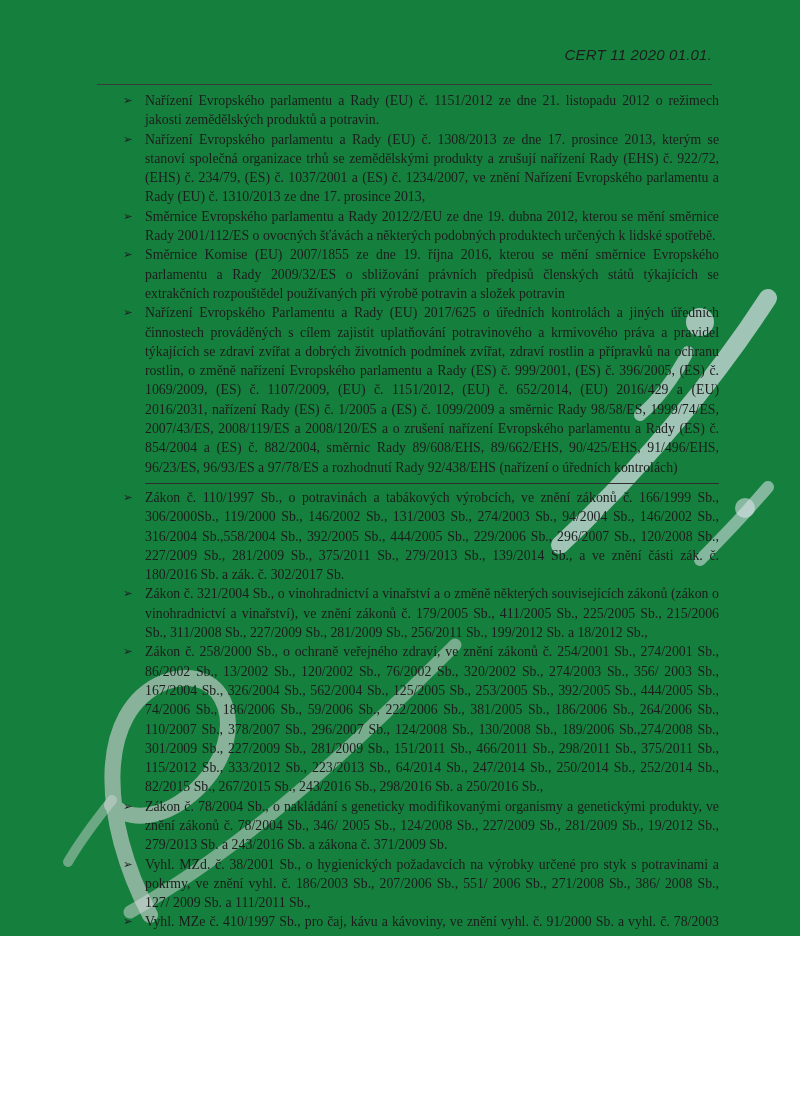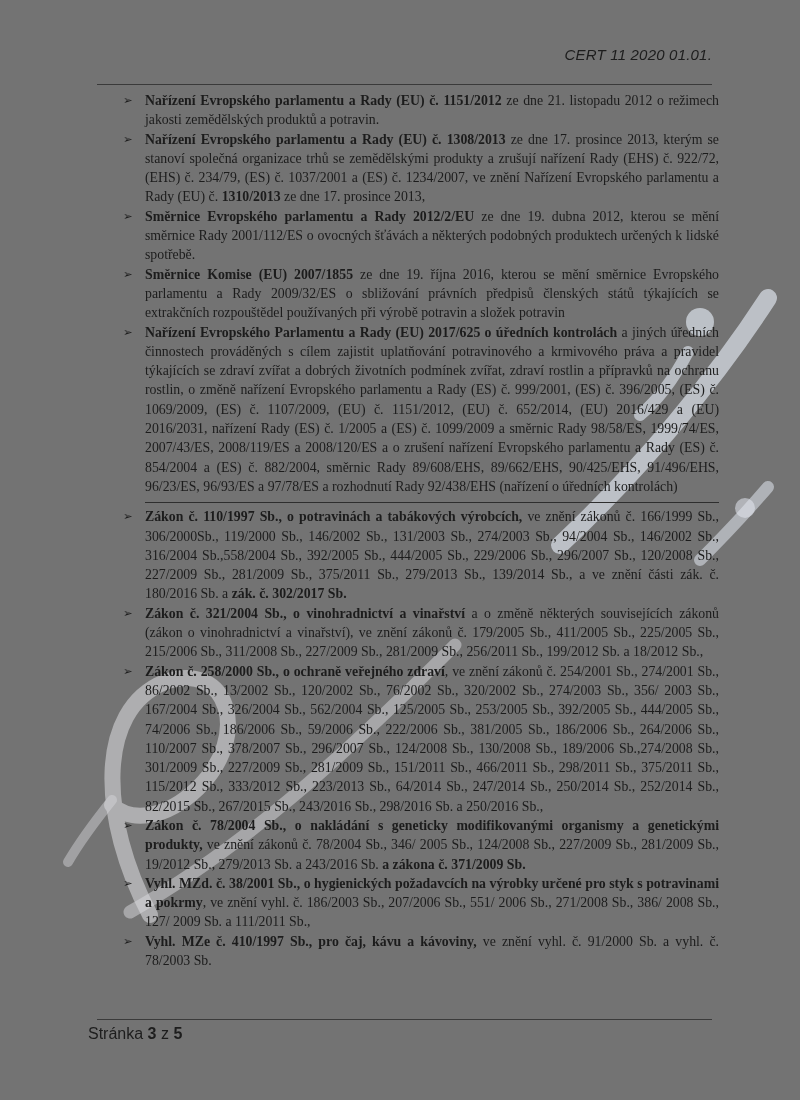--- a/index.html
+++ b/index.html
@@ -1,19 +1,19 @@
 <!DOCTYPE html>
 <html><head>
 <meta charset="utf-8">
 <style>
   html,body{margin:0;padding:0;background:#ffffff;}
   .page{
     position:relative;
-    width:800px;height:1100px;
-    background:#737373;
+    width:800px;height:936px;
+    background:#15803d;
     font-family:"Liberation Serif", serif;
     color:#1c1c1c;
     overflow:hidden;
   }
   .watermark{position:absolute;left:0;top:0;z-index:0;pointer-events:none;}
   .doc-header{
     position:absolute;top:46px;right:88px;z-index:2;
     font-family:"Liberation Sans", sans-serif;
     font-style:italic;font-size:15px;color:#1d1d1d;
     letter-spacing:0.2px;
@@ -30,21 +30,21 @@
   }
   ul.law-list{list-style:none;margin:0;padding:0;}
   li.law-item{display:flex;align-items:flex-start;}
   .bullet{
     flex:0 0 22px;width:22px;
     font-family:"DejaVu Sans", sans-serif;
     font-size:11.5px;line-height:19.3px;
     color:#1c1c1c;
   }
   .item-text{flex:1 1 auto;min-width:0;}
-  .b{font-weight:bold;}
+  .b{font-weight:normal;}
   .section-rule{
     border:none;border-top:1.6px solid #2e2e2e;
     margin:6px 0 4px 22px;width:574px;
   }
   .footer-rule{
     position:absolute;top:1019px;left:97px;width:615px;z-index:2;
     border-top:1.7px solid #3a3a3a;
   }
   .doc-footer{
     position:absolute;top:1025px;left:88px;width:540px;z-index:2;

